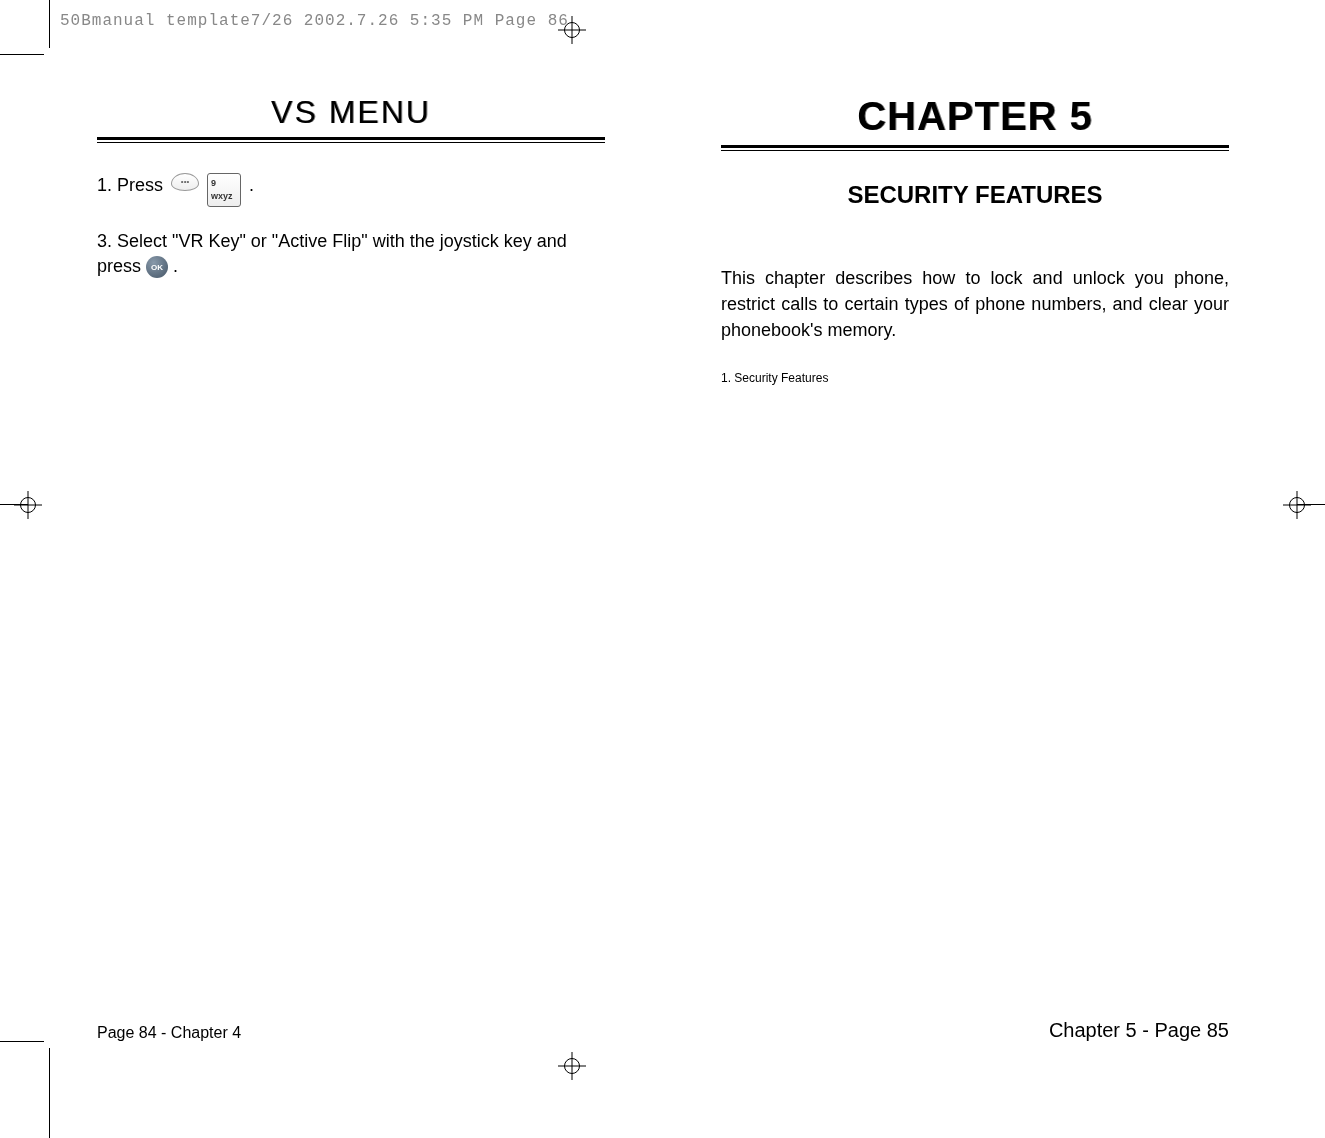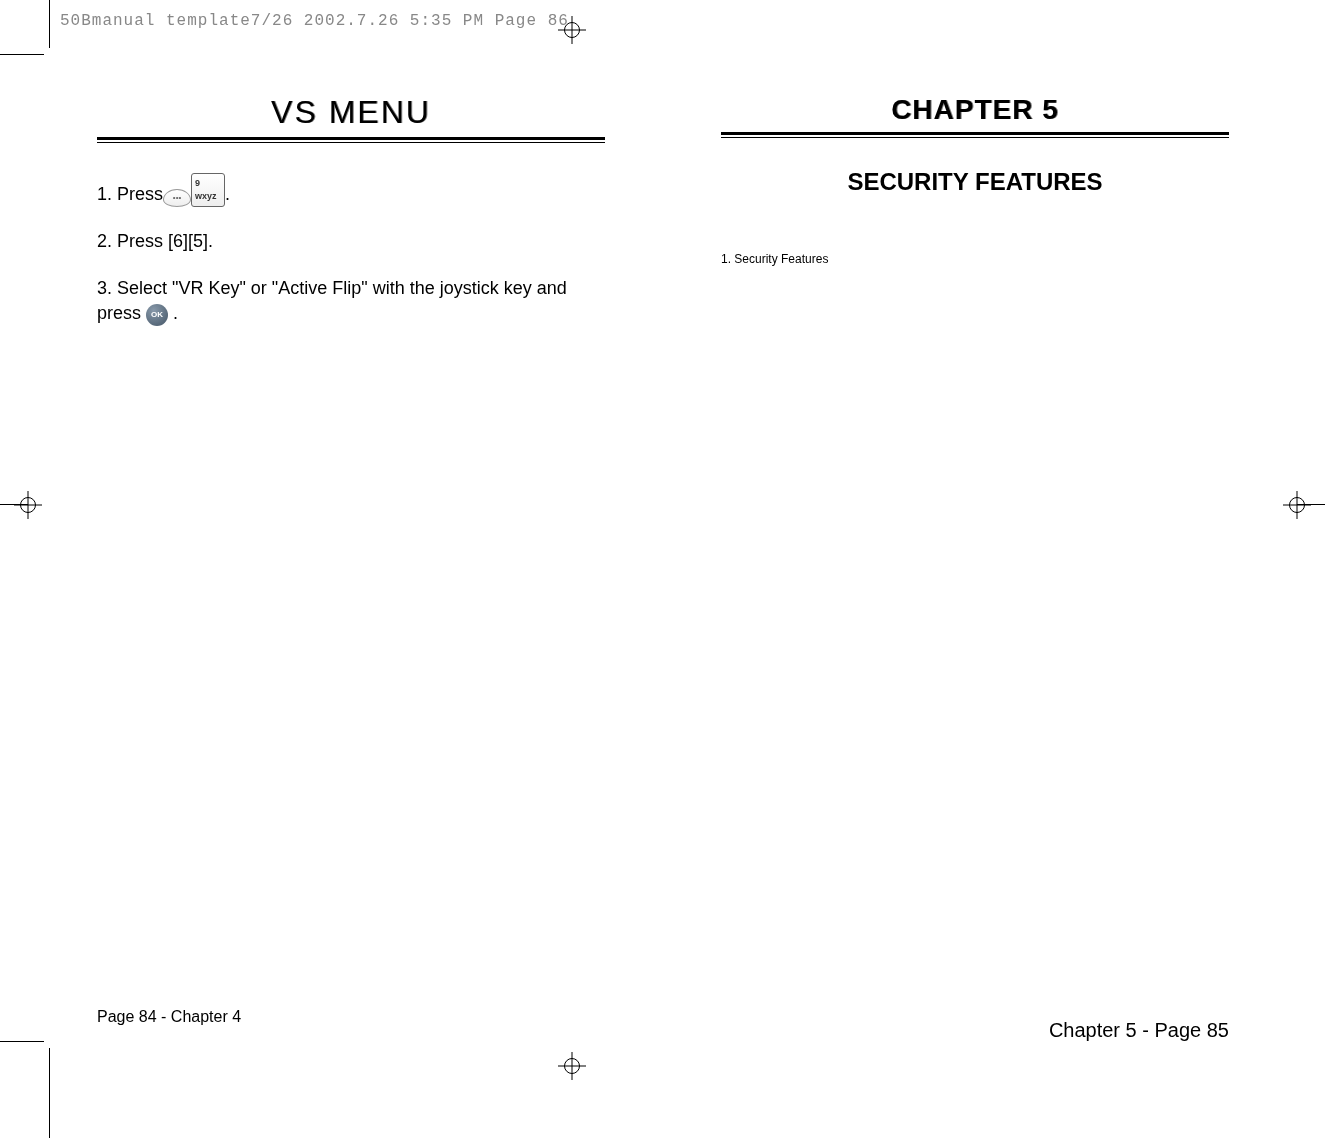--- a/index.html
+++ b/index.html
@@ -113,21 +113,21 @@
       font-size: 32px;
       font-weight: normal;
       text-align: center;
       letter-spacing: 2px;
       margin-bottom: 6px;
       color: #000;
       text-shadow: 1px 0 0 #888;
     }
     
     .title-chapter {
-      font-size: 28px;
+      font-size: 40px;
       font-weight: bold;
       text-align: center;
       letter-spacing: 1px;
       margin-bottom: 6px;
       color: #000;
       text-shadow: 1px 0 0 #888;
     }
     
     .title-rule {
       border-top: 3px solid #000;
@@ -152,39 +152,39 @@
     }
     
     .step {
       font-size: 18px;
       margin-bottom: 22px;
       line-height: 1.4;
     }
     
     .step-flex {
       display: flex;
-      align-items: flex-end;
-      gap: 0;
+      align-items: flex-start;
+      gap: 8px;
     }
     
     .body-text {
       font-size: 18px;
       line-height: 1.45;
       text-align: justify;
       margin-bottom: 28px;
     }
     
     .list-item {
       font-size: 12px;
       margin-bottom: 8px;
     }
     
     .footer-left {
       position: absolute;
-      bottom: 16px;
+      bottom: 0;
       left: 48px;
       font-size: 16px;
     }
     
     .footer-right {
       position: absolute;
       bottom: 0;
       right: 48px;
       font-size: 20px;
     }
@@ -274,37 +274,37 @@
       <span>1. Press  </span>
       <span class="icon-key">
           <span class="icon-soft">•••</span>
         </span>
       <span class="icon-key">
           <span class="icon-nine">9 wxyz</span>
         </span>
       <span> .</span>
     </div>
 
-    <div class="step">2. Press [6][5].</div>
 
     <div class="step">
       <span>3. Select "VR Key" or "Active Flip" with the joystick key and press </span>
       <span class="icon-ok">OK</span>
       <span>.</span>
     </div>
 
     <div class="footer-left">Page 84 - Chapter 4</div>
   </div>
 
   <div class="page page-right">
     <div class="title-chapter">CHAPTER 5</div>
     <div class="title-rule"></div>
 
     <div class="subtitle">SECURITY FEATURES</div>
 
+    <div class="body-text">This chapter describes how to lock and unlock you phone, restrict calls to certain types of phone numbers, and clear your phonebook's memory.</div>
 
     <div class="list-item">
       <span>1.</span><span> Security Features</span>
     </div>
 
     <div class="footer-right">Chapter 5 - Page 85</div>
   </div>
 
 </div>
 

